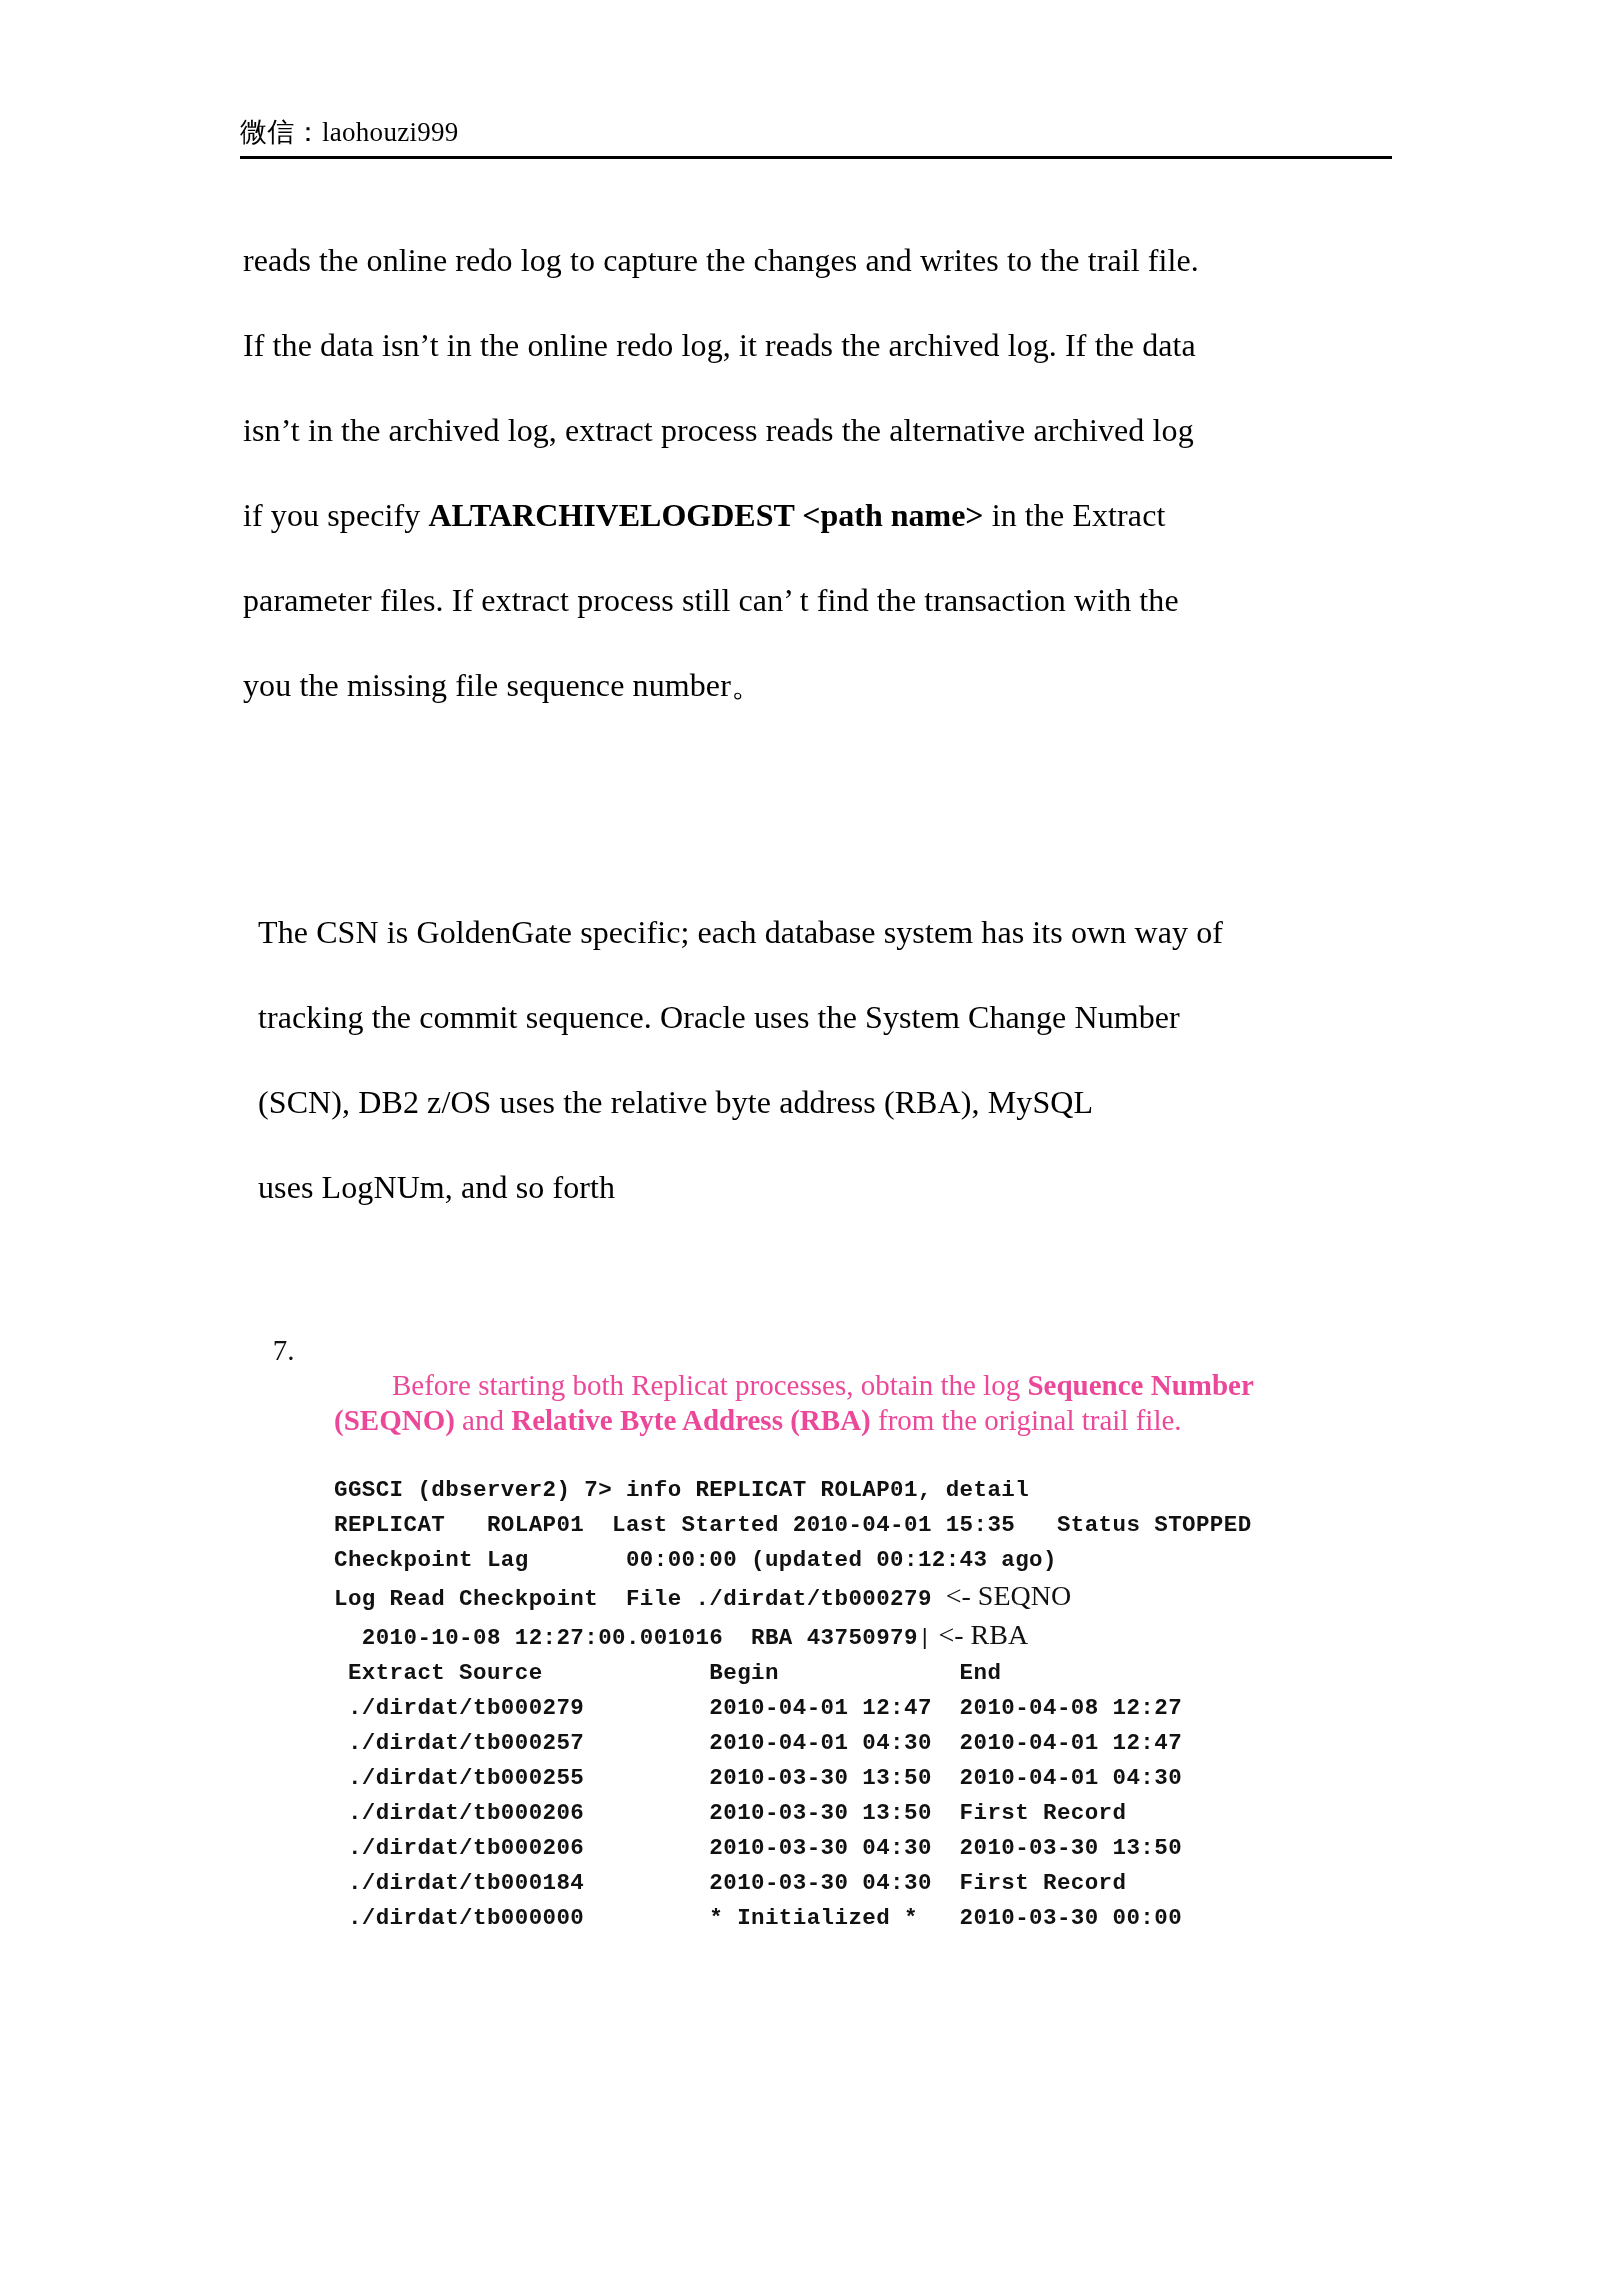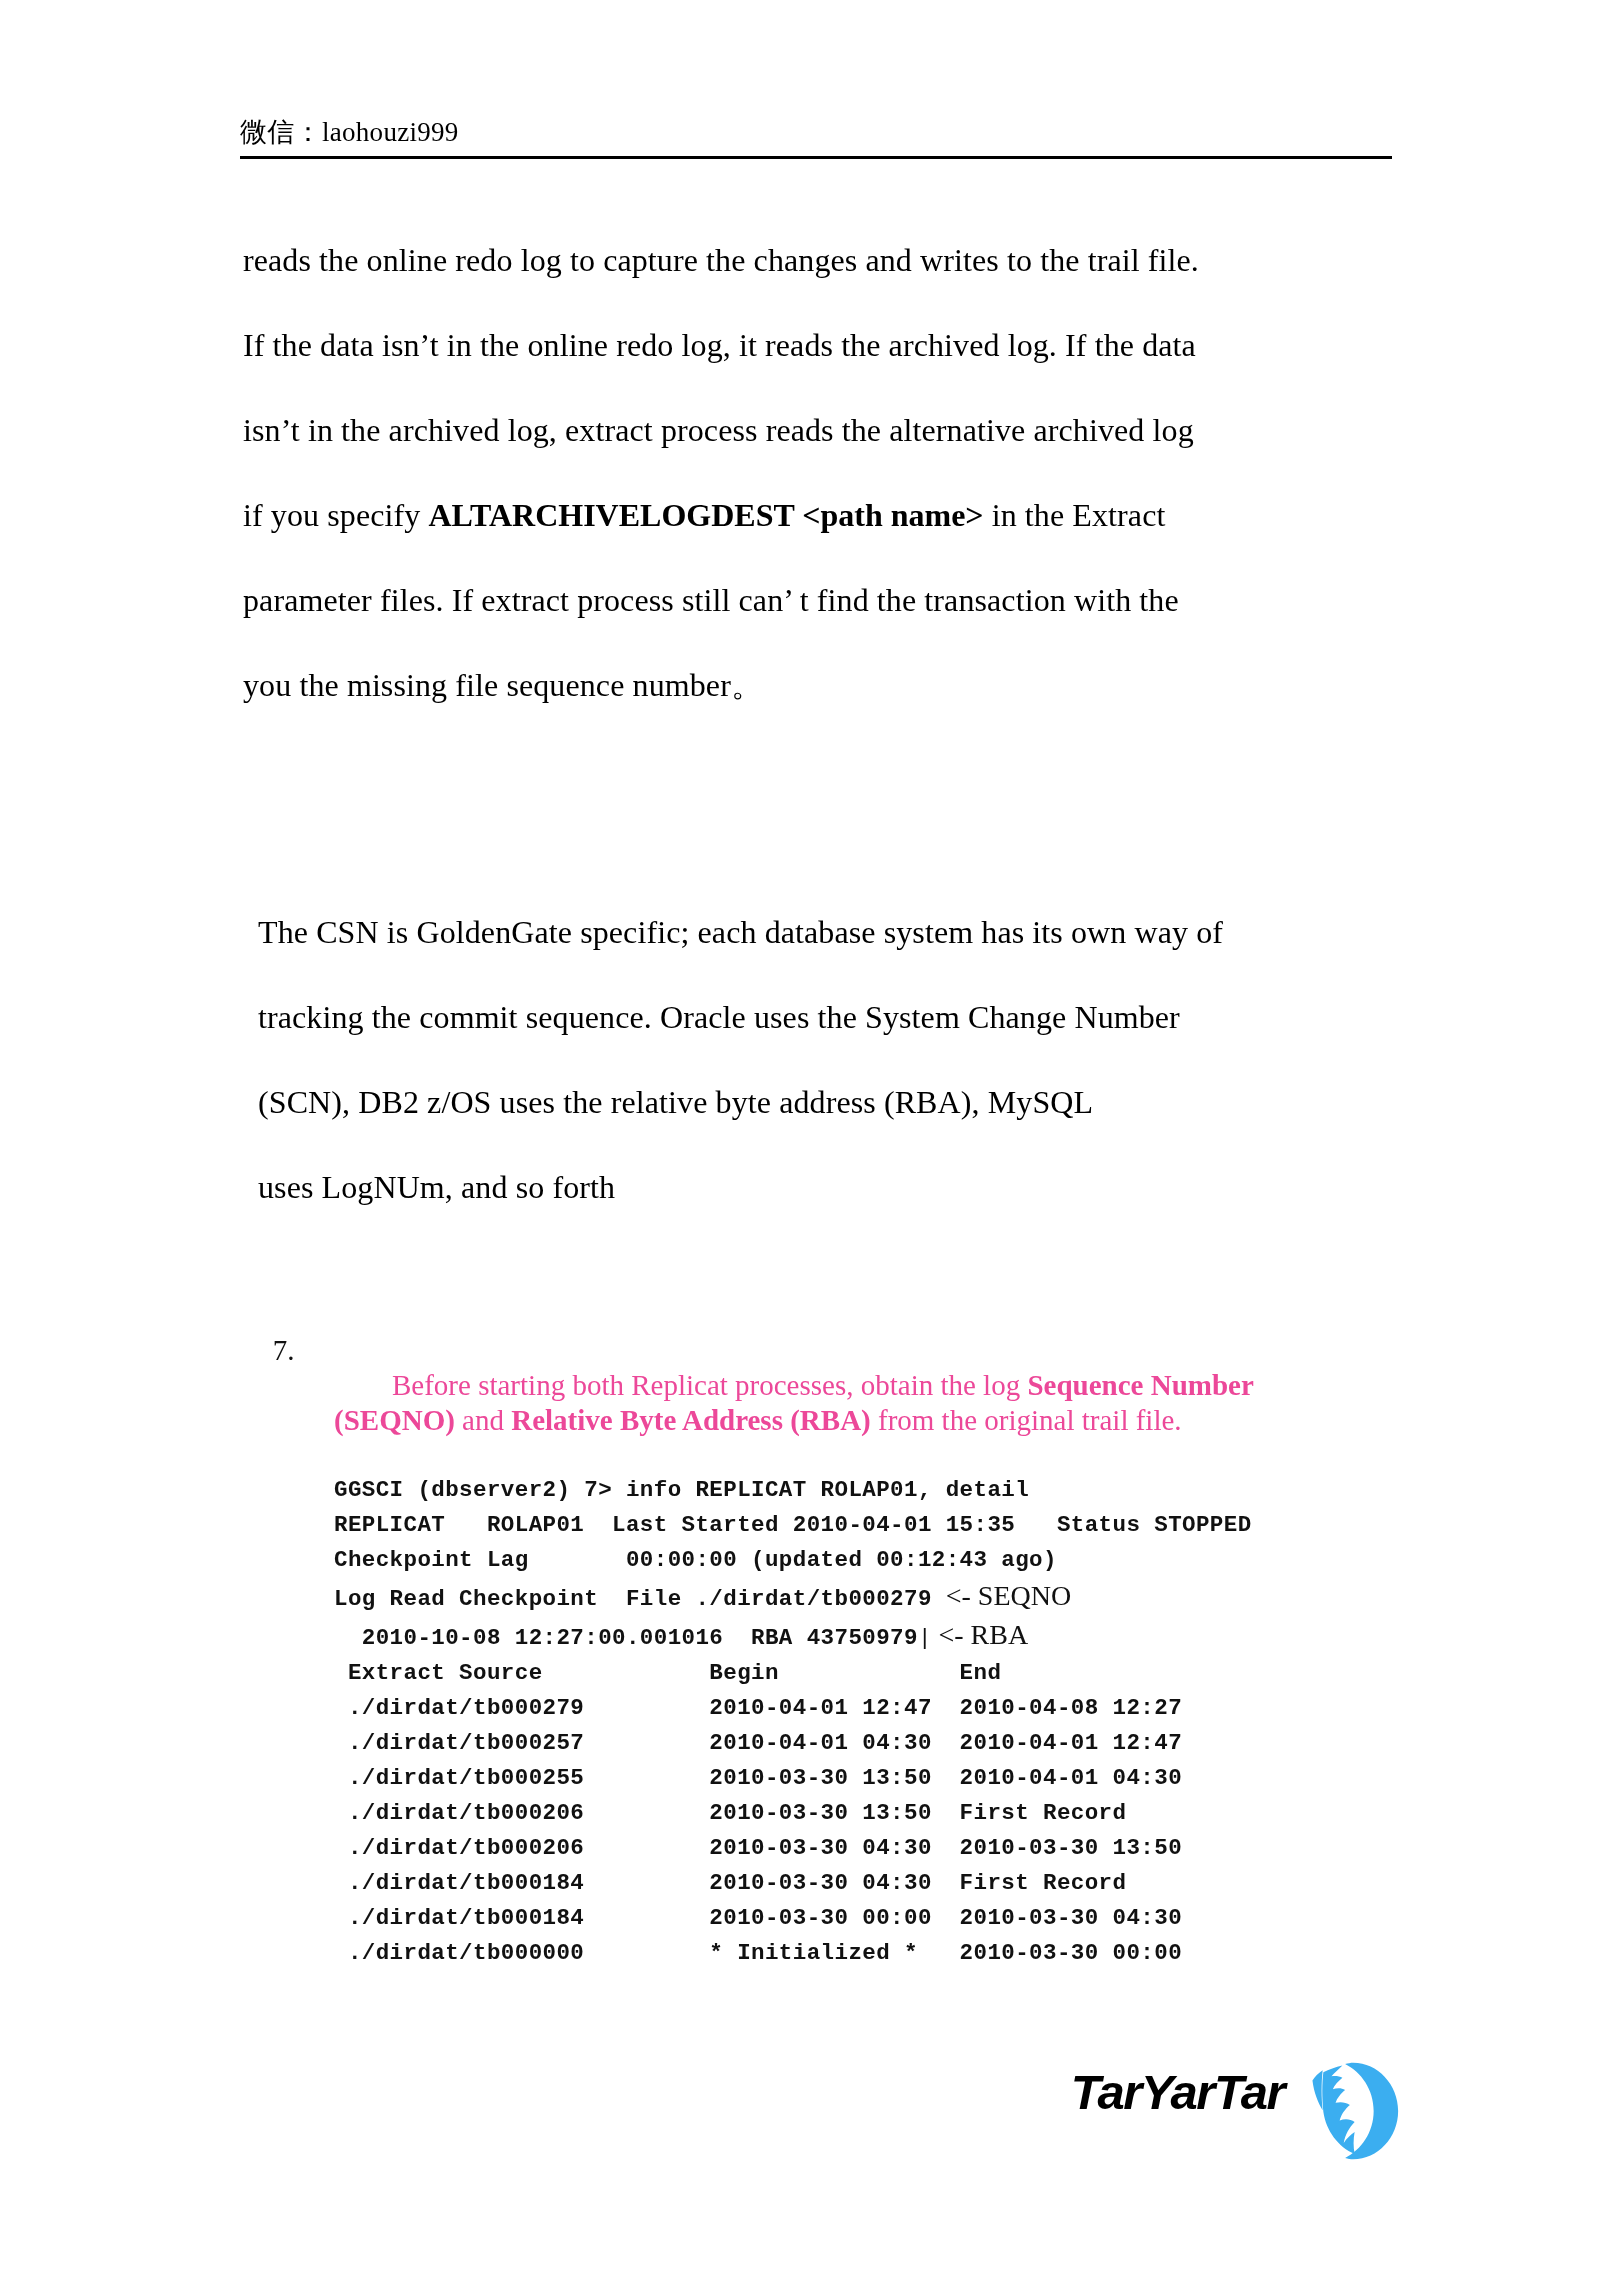--- a/index.html
+++ b/index.html
@@ -208,35 +208,19 @@
         <div class="code-line"><span>Checkpoint Lag       00:00:00 (updated 00:12:43 ago)</span></div>
         <div class="code-line"><span>Log Read Checkpoint  File ./dirdat/tb000279 </span><span class="ann">&lt;- SEQNO</span></div>
         <div class="code-line"><span>  2010-10-08 12:27:00.001016  RBA 43750979</span><span class="caret">|</span><span class="ann"> &lt;- RBA</span></div>
         <div class="code-line"><span> Extract Source            Begin             End</span></div>
         <div class="code-line"><span> ./dirdat/tb000279         2010-04-01 12:47  2010-04-08 12:27</span></div>
         <div class="code-line"><span> ./dirdat/tb000257         2010-04-01 04:30  2010-04-01 12:47</span></div>
         <div class="code-line"><span> ./dirdat/tb000255         2010-03-30 13:50  2010-04-01 04:30</span></div>
         <div class="code-line"><span> ./dirdat/tb000206         2010-03-30 13:50  First Record</span></div>
         <div class="code-line"><span> ./dirdat/tb000206         2010-03-30 04:30  2010-03-30 13:50</span></div>
         <div class="code-line"><span> ./dirdat/tb000184         2010-03-30 04:30  First Record</span></div>
-        <div class="code-line"><span> ./dirdat/tb000184         2010-03-30 00:00  2010-03-30 04:30</span></div>
         <div class="code-line"><span> ./dirdat/tb000000         * Initialized *   2010-03-30 00:00</span></div>
       </div>
   </div>
 
-  <div class="logo">
-    <div class="logo-bar"></div>
-    <div class="logo-word">TarYarTar</div>
-    <div class="logo-bar-text">太阳塔科技</div>
-    <svg class="logo-globe" viewBox="0 0 135 150">
-      <path d="M62 4 C98 4 128 36 128 75 C128 114 98 146 62 146 C58 146 54 145 50 144
-               C74 132 92 106 92 75 C92 44 74 18 50 6 C54 5 58 4 62 4 Z" fill="#3BAEF0"></path>
-      <path d="M18 18 C26 14 36 10 46 8 C40 14 34 19 30 24 C36 23 42 24 46 26
-               C40 31 34 37 32 43 C38 41 45 41 50 44 C44 49 38 56 36 63
-               C43 61 51 62 57 66 C50 72 44 80 42 89 C50 86 58 87 64 91
-               C56 99 50 110 48 122 C52 116 58 110 64 106 C62 117 62 128 64 138
-               C40 128 22 104 18 76 C16 56 16 34 18 18 Z" fill="#3BAEF0"></path>
-      <path d="M2 30 C6 24 11 19 17 15 C15 33 15 55 17 74 C10 62 4 47 2 30 Z" fill="#3BAEF0"></path>
-    </svg>
-  </div>
 
 </div>
 
 
 </body></html>

